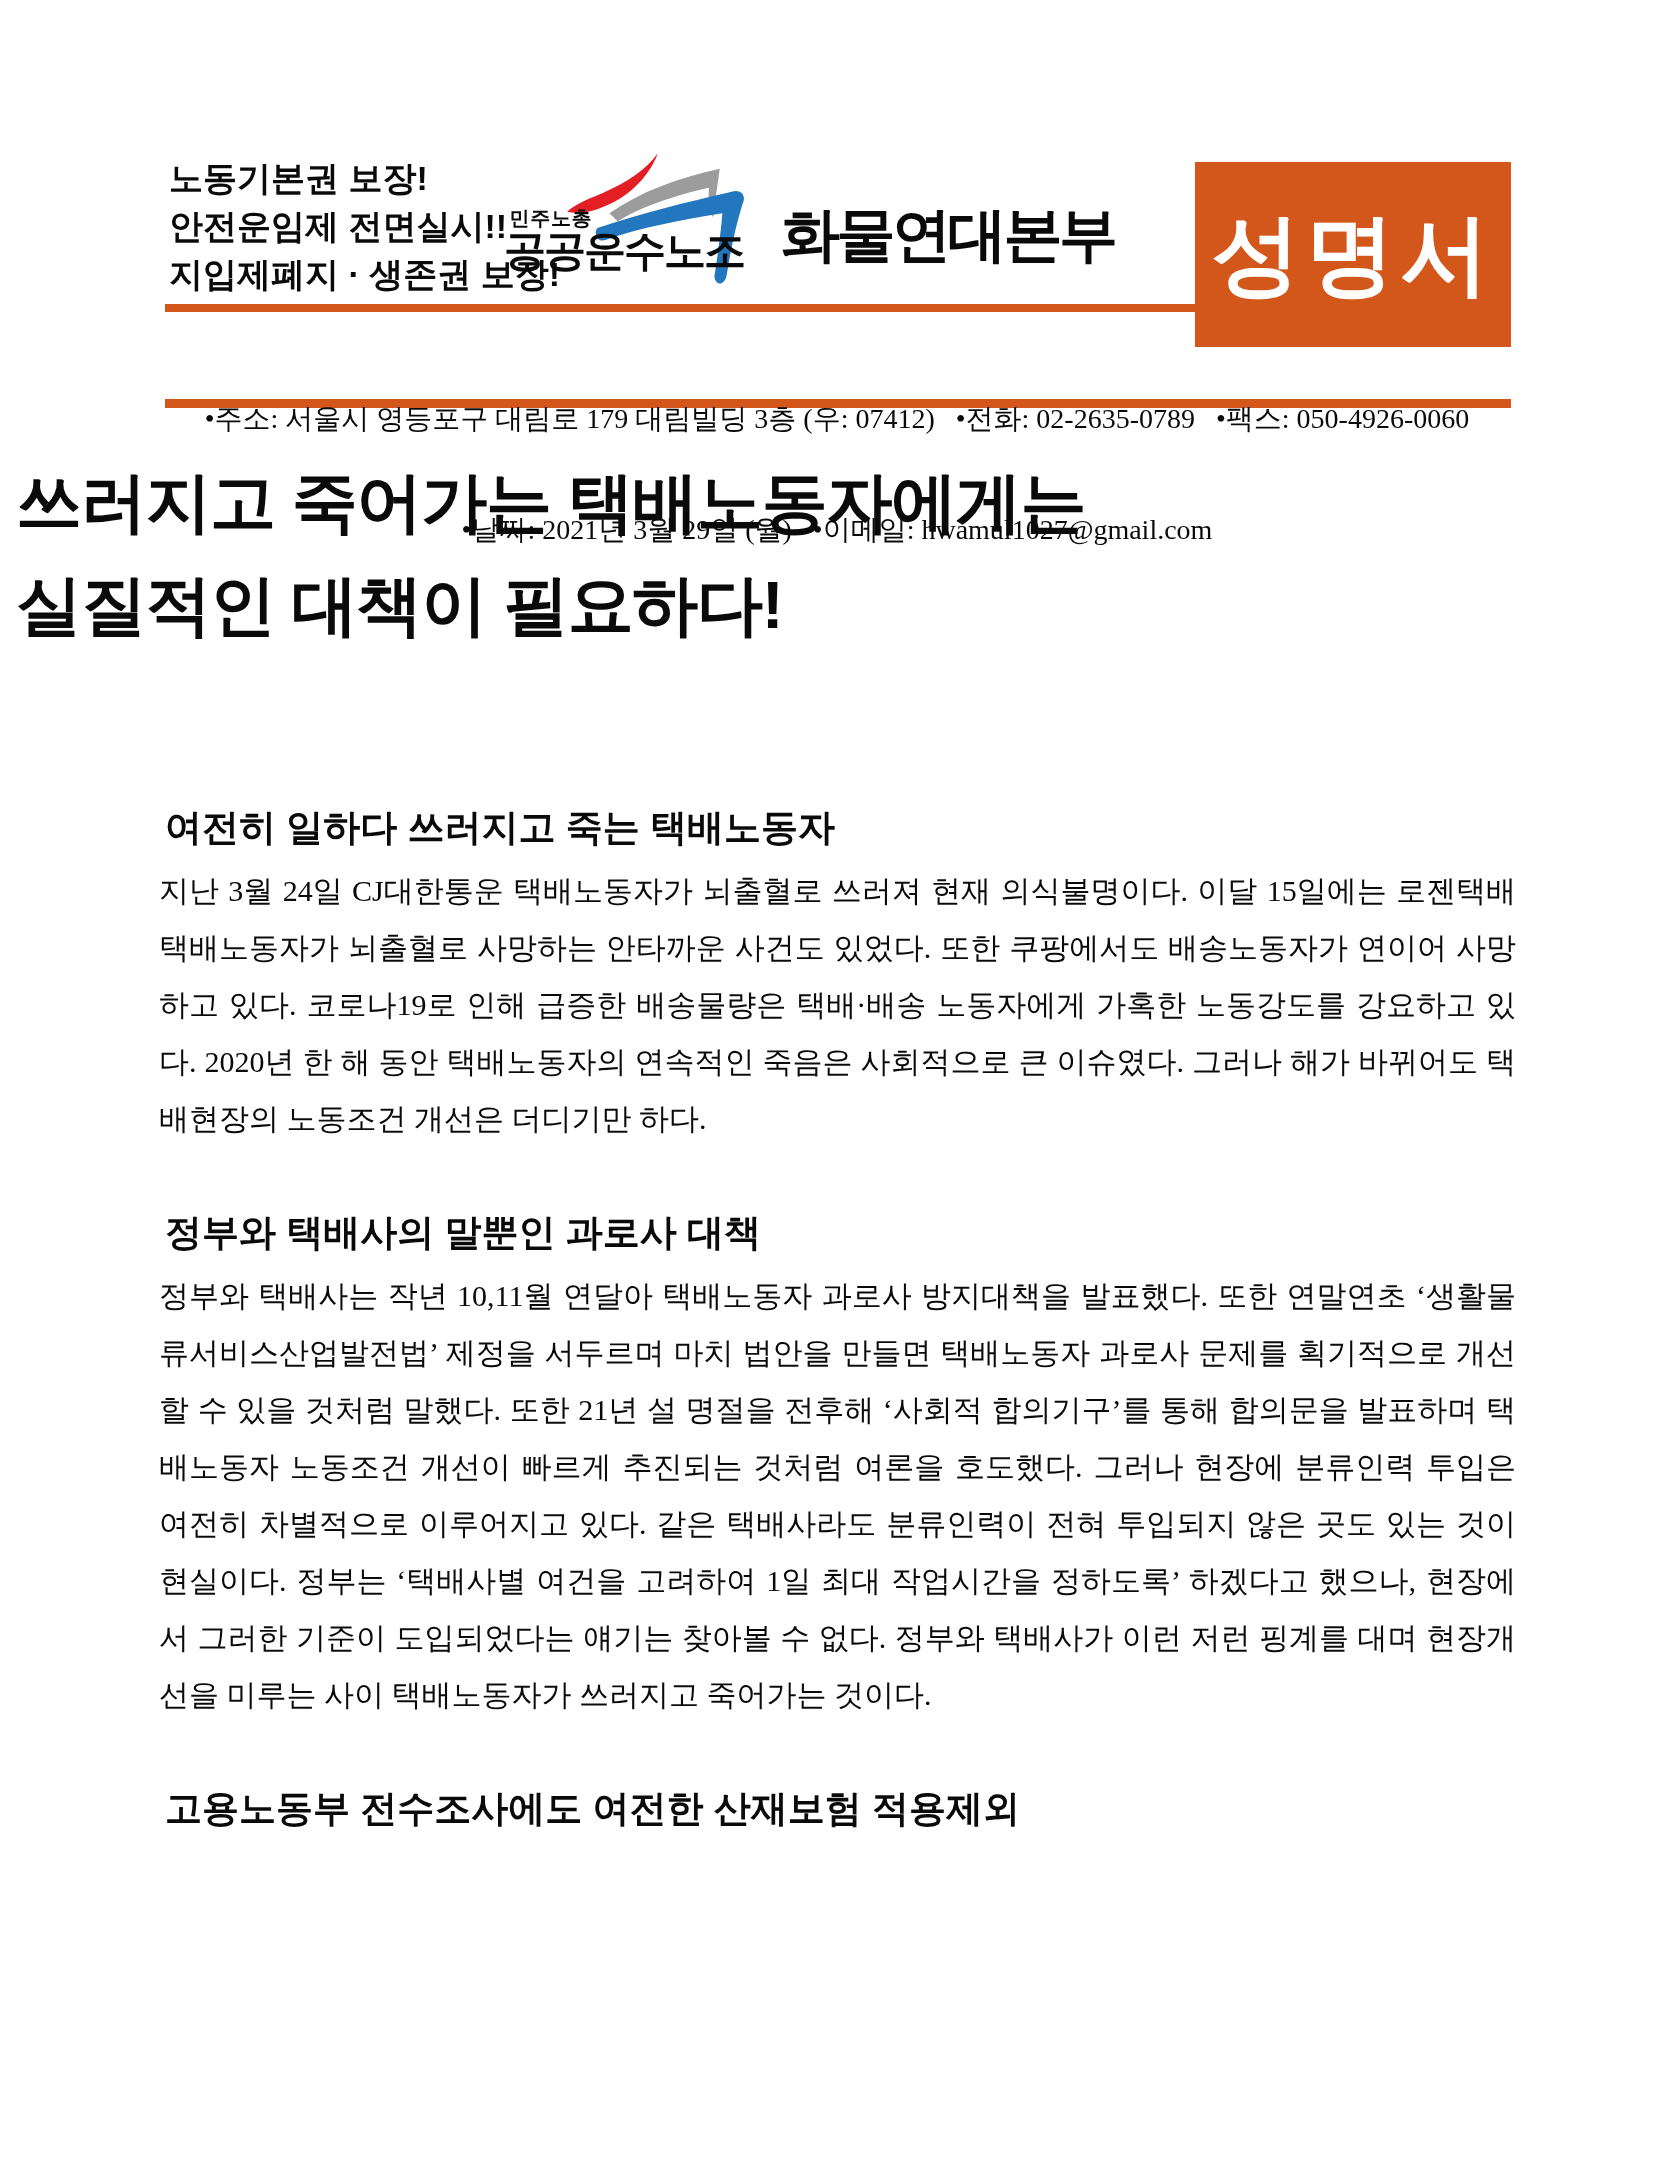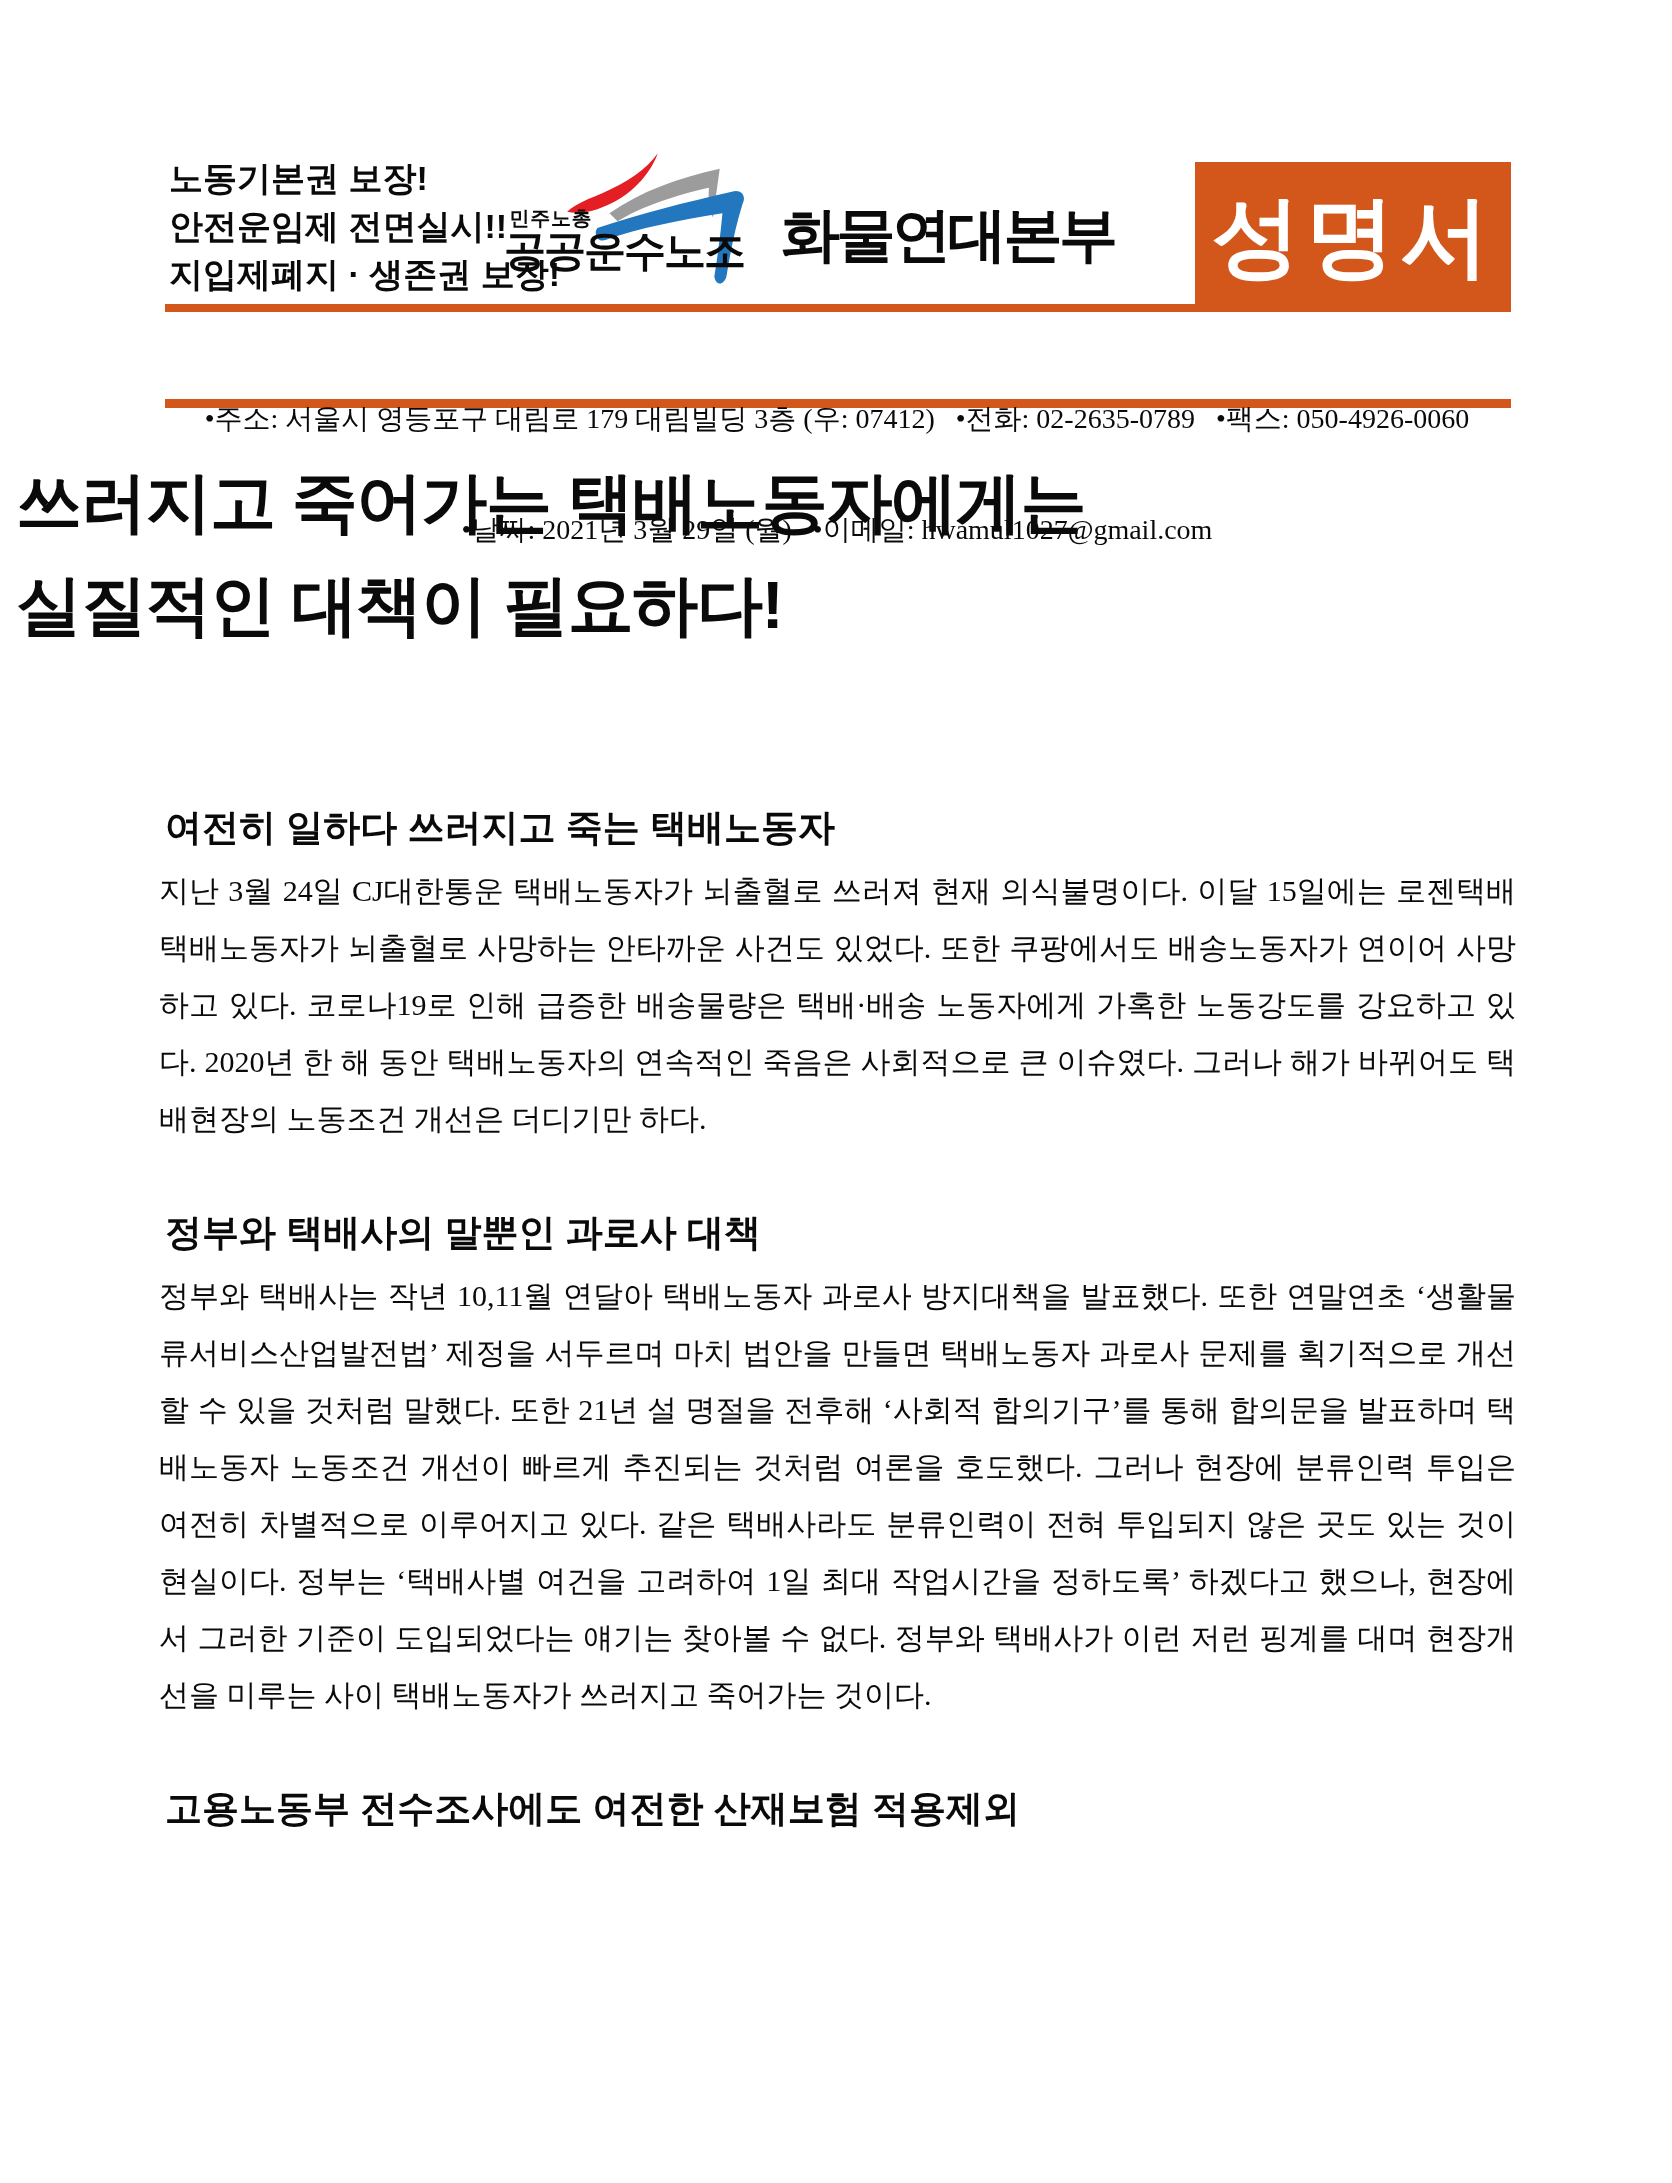--- a/index.html
+++ b/index.html
@@ -38,21 +38,21 @@
     font-weight:900;font-size:42px;line-height:42px;letter-spacing:-2px;
     white-space:nowrap;
   }
   .org-name{
     position:absolute;left:781px;top:197px;width:418px;
     font-family:"Liberation Sans", sans-serif;
     font-weight:900;font-size:59px;line-height:76px;
     letter-spacing:-3.4px;white-space:nowrap;
   }
   .doc-box{
-    position:absolute;left:1195px;top:162px;width:316px;height:150px;
+    position:absolute;left:1195px;top:162px;width:316px;height:185px;
     background:var(--accent_orange);
     display:flex;align-items:center;justify-content:center;
     color:#ffffff;
     font-family:"Liberation Sans", sans-serif;
     font-weight:900;font-size:89px;letter-spacing:5.4px;
   }
   .rule{position:absolute;left:165px;width:1346px;background:var(--accent_orange);}
   .rule-top{top:304px;height:8px;}
   .rule-bottom{top:399px;height:9.4px;}
   

